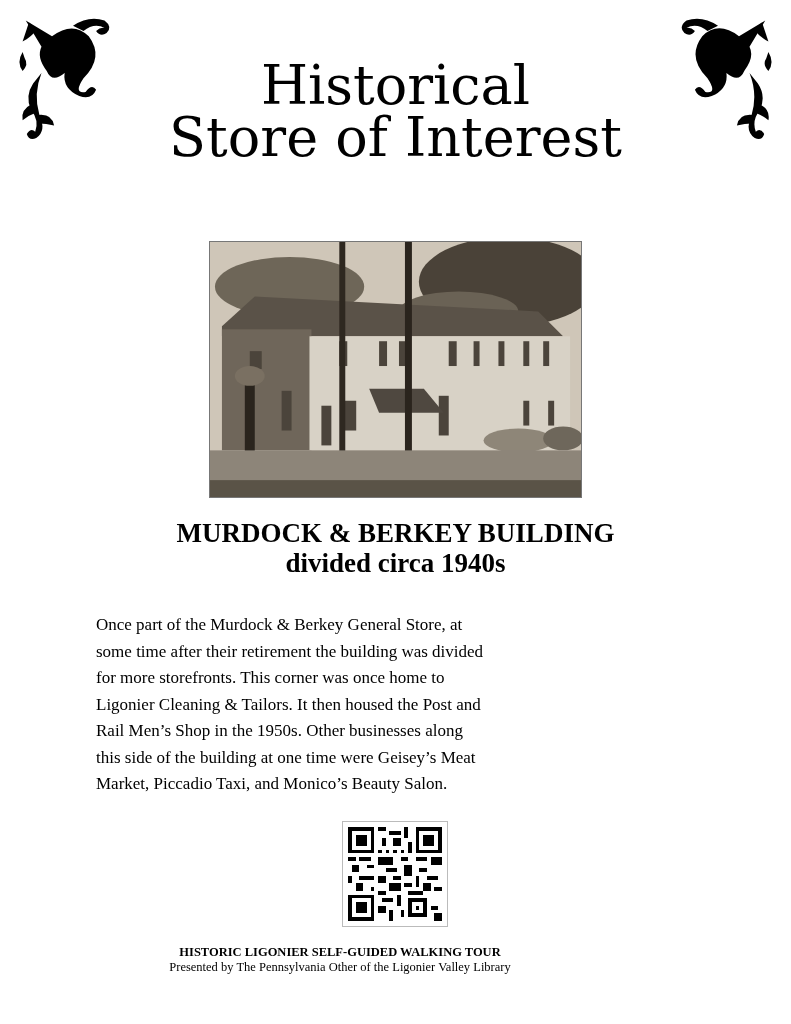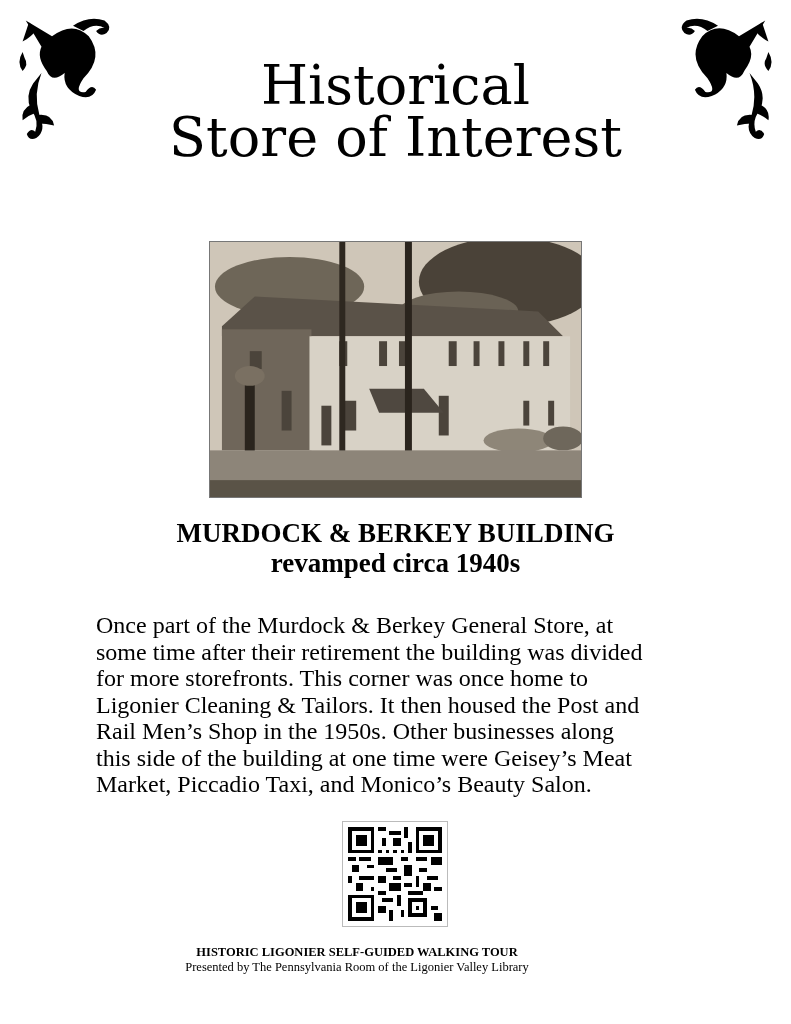--- a/index.html
+++ b/index.html
@@ -9,26 +9,26 @@
     .ornament.right { right: 10px; transform: scaleX(-1); }
     .title-block { position: absolute; top: 60px; left: 0; width: 791px; text-align: center;
       font-family: "DejaVu Serif", serif; font-size: 54px; line-height: 52px; color: #000; }
     .title-block div { white-space: nowrap; }
     .photo { position: absolute; left: 209px; top: 241px; width: 373px; height: 257px;
       border: 1px solid #777; box-sizing: border-box; overflow: hidden; background: #b8ab98; }
     .photo svg { width: 100%; height: 100%; display: block; }
     .heading { position: absolute; top: 518px; left: 0; width: 791px; text-align: center;
       font-family: "Liberation Serif", serif; font-weight: bold; font-size: 27px; line-height: 30px; }
     .body-text { position: absolute; top: 612px; left: 96px; width: 620px;
-      font-family: "Liberation Serif", serif; font-size: 24px; line-height: 26.5px; white-space: pre-line; }
+      font-family: "Liberation Serif", serif; font-size: 17px; line-height: 26.5px; white-space: pre-line; }
     .qr { position: absolute; left: 342px; top: 821px; width: 106px; height: 106px;
       border: 1px solid #bbb; box-sizing: border-box; background: #fff; padding: 5px; }
     .qr svg { width: 100%; height: 100%; display: block; }
     .footer { position: absolute; top: 945px; left: 0; width: 680px; text-align: center;
-      font-family: "Liberation Serif", serif; font-size: 12.5px; line-height: 14.5px; padding-left: 17px; }
+      font-family: "Liberation Serif", serif; font-size: 12.5px; line-height: 14.5px; }
     .footer .bold { font-weight: bold; }
   </style>
 </head>
 <body>
 
 <div class="ornament left">
   <svg viewBox="0 0 100 130">
     <path d="M15 10 L40 25 Q60 10 75 25 Q90 45 70 65 Q60 80 72 78 Q78 70 82 76 Q78 86 66 82 Q50 75 52 60 Q40 70 35 58 Q25 45 30 35 Z" fill="#000"></path>
     <path d="M60 15 Q75 5 90 10 Q98 16 92 22 Q86 26 82 20 Q86 16 90 17 Q80 12 70 20 Z" fill="#000"></path>
     <path d="M30 60 Q22 80 28 100 Q35 115 25 122 Q18 125 16 118 Q20 112 24 116 Q28 105 20 95 Q14 82 22 70 Z" fill="#000"></path>
@@ -97,21 +97,21 @@
     <ellipse cx="310" cy="200" rx="35" ry="12" fill="#8e8678"></ellipse>
     <ellipse cx="355" cy="198" rx="20" ry="12" fill="#6e675b"></ellipse>
 
     <rect x="0" y="210" width="373" height="47" fill="#8d8579"></rect>
     <rect x="0" y="240" width="373" height="17" fill="#5a5347"></rect>
   </svg>
 </div>
 
 <div class="heading">
   <div>MURDOCK &amp; BERKEY BUILDING</div>
-  <div>revamped circa 1940s</div>
+  <div>divided circa 1940s</div>
 </div>
 
 <div class="body-text">Once part of the Murdock &amp; Berkey General Store, at
 some time after their retirement the building was divided
 for more storefronts.  This corner was once home to
 Ligonier Cleaning &amp; Tailors.  It then housed the Post and
 Rail Men’s Shop in the 1950s.   Other businesses along
 this side of the building at one time were Geisey’s Meat
 Market, Piccadio Taxi, and Monico’s Beauty Salon.</div>
 
@@ -172,14 +172,14 @@
         <rect x="11" y="22" width="1" height="3"></rect>
         <rect x="14" y="22" width="1" height="2"></rect>
         <rect x="22" y="21" width="2" height="1"></rect>
         <rect x="23" y="23" width="2" height="2"></rect>
     </g>
   </svg>
 </div>
 
 <div class="footer">
   <div class="bold">HISTORIC LIGONIER SELF-GUIDED WALKING TOUR</div>
-  <div>Presented by The Pennsylvania Room of the Ligonier Valley Library</div>
+  <div>Presented by The Pennsylvania Other of the Ligonier Valley Library</div>
 </div>
 
 </body></html>

